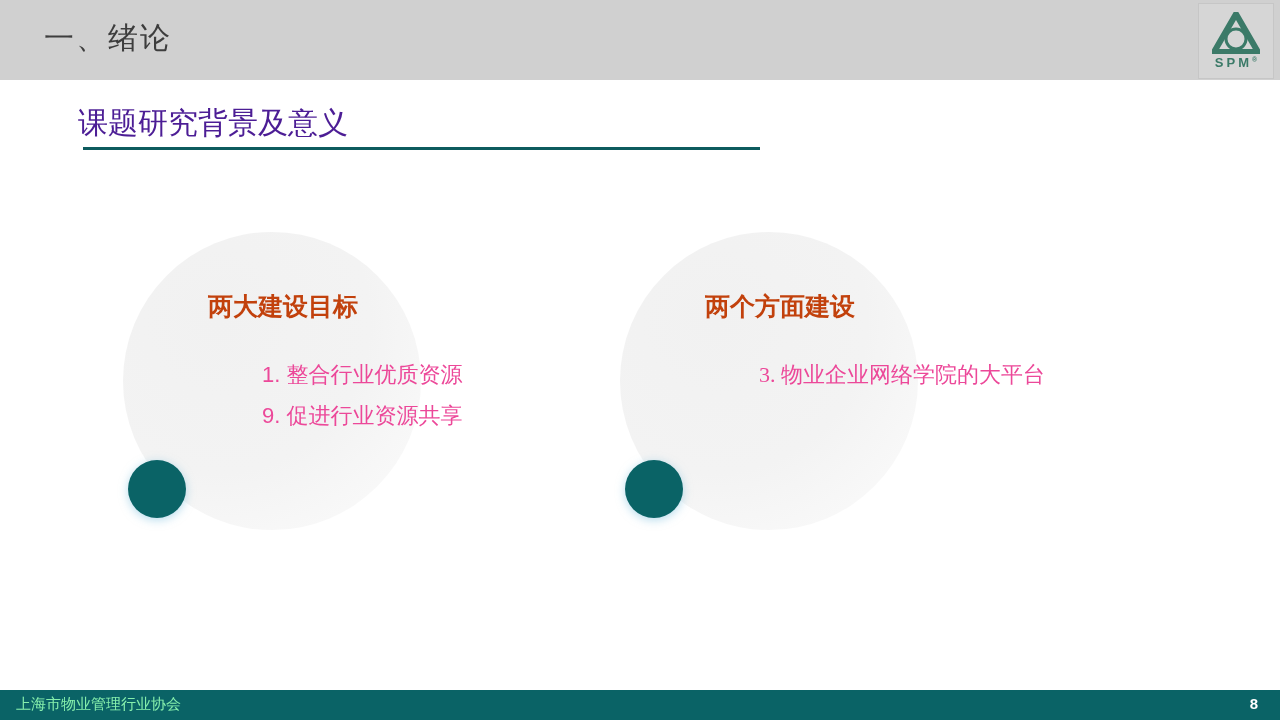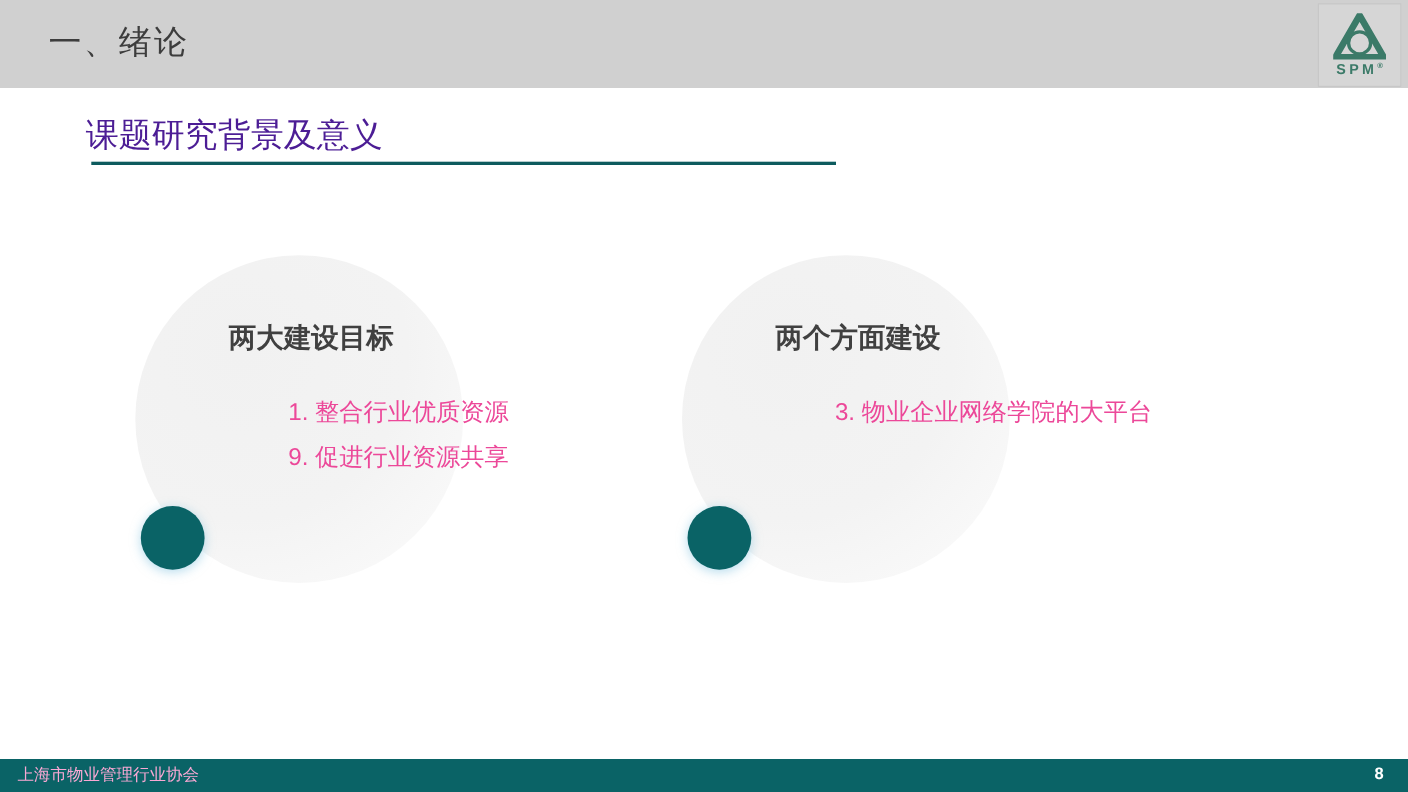--- a/index.html
+++ b/index.html
@@ -85,21 +85,21 @@
   }
 
   
   .group {
     position: absolute;
     top: 232px;
     width: 400px;
     height: 300px;
   }
   .group-left  { left: 123px; }
-  .group-right { left: 620px; }
+  .group-right { left: 620px; font-family: Liberation Serif, serif; }
 
   .blob {
     position: absolute;
     left: 0;
     top: 0;
     width: 298px;
     height: 298px;
     border-radius: 50%;
     background: radial-gradient(circle at 32% 30%, #f1f1f1 0%, #f3f3f3 52%, #f8f8f8 78%, #fdfdfd 92%, #ffffff 100%);
   }
@@ -112,21 +112,21 @@
     border-radius: 50%;
     background: #0a6366;
     box-shadow: 0 2px 10px rgba(120, 190, 220, 0.55);
   }
   .group-heading {
     position: absolute;
     left: 85px;
     top: 58px;
     font-size: 25px;
     font-weight: bold;
-    color: #404040;
+    color: #c2410c;
     white-space: nowrap;
   }
   .item-list {
     position: absolute;
     left: 139px;
     top: 122px;
     margin: 0;
     padding: 0;
     list-style: none;
   }
@@ -144,21 +144,21 @@
     bottom: 0;
     width: 1280px;
     height: 30px;
     background: #0a6366;
   }
   .footer-text {
     position: absolute;
     left: 16px;
     top: 5px;
     font-size: 15px;
-    color: #f9a8d4;
+    color: #86efac;
     white-space: nowrap;
   }
   .footer-page {
     position: absolute;
     right: 22px;
     top: 5px;
     font-size: 15px;
     font-weight: bold;
     color: #ffffff;
   }

